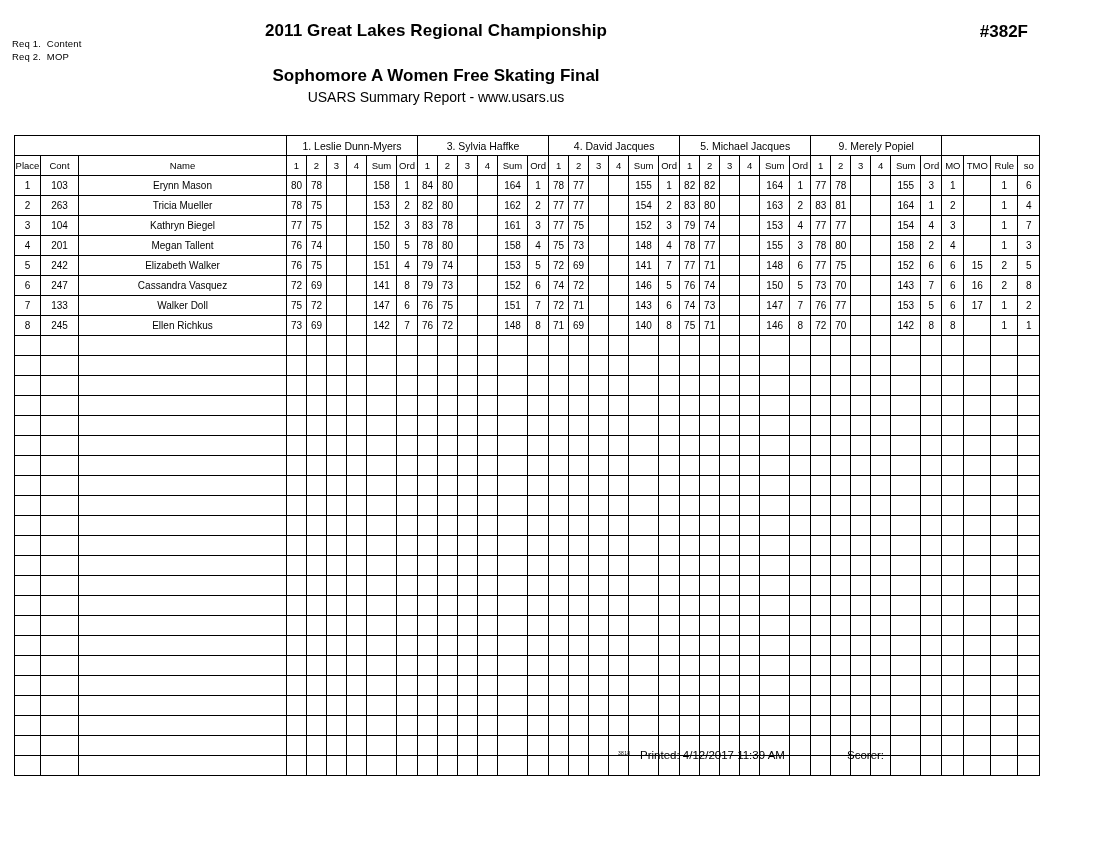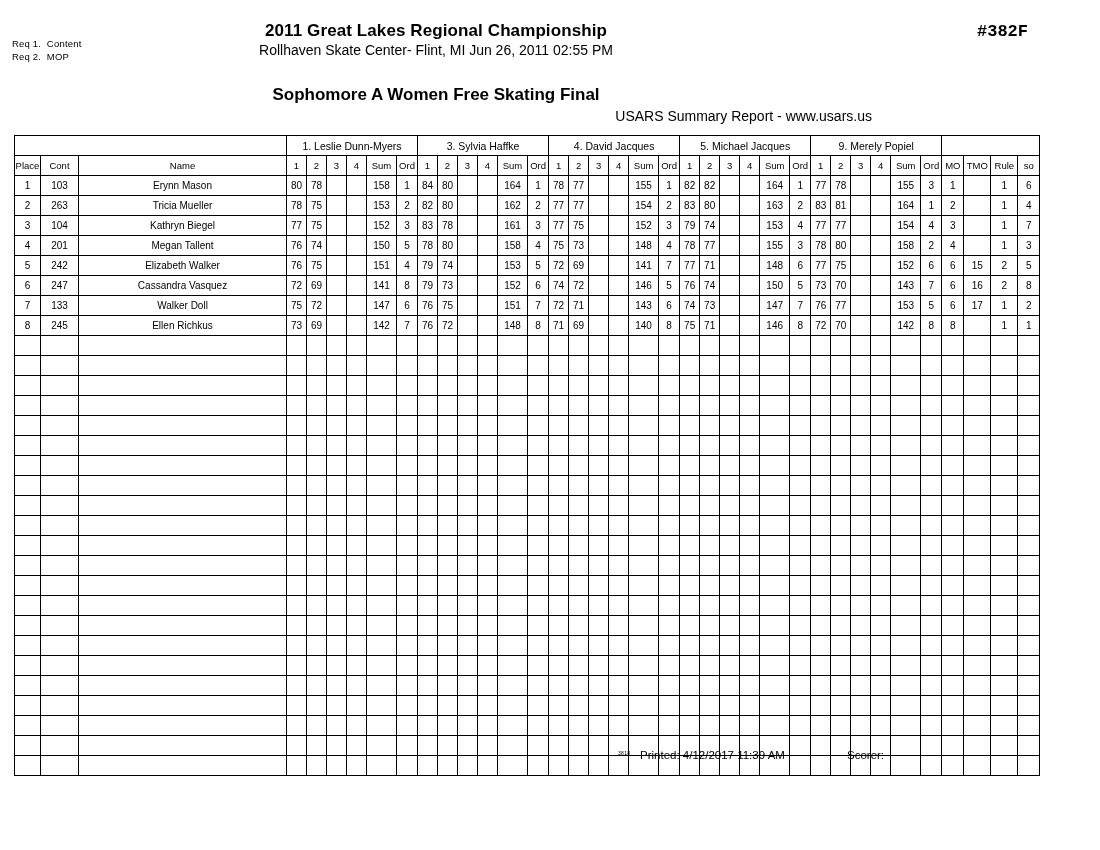--- a/index.html
+++ b/index.html
@@ -19,25 +19,25 @@
   }
   #req-block div{white-space:pre;}
 
   #title-block{
     position:absolute; left:0; top:20px; width:872px;
     text-align:center;
   }
   #ev-title{font-size:17px;font-weight:bold;letter-spacing:0.1px;line-height:21px;}
   #ev-venue{font-size:14px;font-weight:normal;line-height:19px;}
   #ev-event{font-size:17px;font-weight:bold;line-height:23px;margin-top:23px;}
-  #ev-report{font-size:14px;font-weight:normal;line-height:20px;text-align:right;}
+  #ev-report{font-size:14px;font-weight:normal;line-height:20px;}
 
   #event-number{
     position:absolute; right:72px; top:22px;
-    font-size:17px;font-weight:bold;font-family:Liberation Mono, monospace;
+    font-size:17px;font-weight:bold;
   }
 
   
   #sheet{
     position:absolute; left:14px; top:135px;
     width:840px;
     border-collapse:collapse;
     table-layout:fixed;
     font-size:10px;
   }
@@ -104,21 +104,20 @@
 </head>
 <body>
 
 <div id="req-block">
   <div>Req 1.  Content</div>
   <div>Req 2.  MOP</div>
 </div>
 
 <div id="title-block">
   <div id="ev-title">2011 Great Lakes Regional Championship</div>
-  <div id="ev-venue">Rollhaven Skate Center- Flint, MI  Jun 26, 2011  02:55 PM</div>
   <div id="ev-event">Sophomore A Women Free Skating Final</div>
   <div id="ev-report">USARS Summary Report - www.usars.us</div>
 </div>
 <div id="event-number">#382F</div>
 
 <table id="sheet">
   <colgroup>
     <col style="width:26px">
     <col style="width:38px">
     <col style="width:208px">

